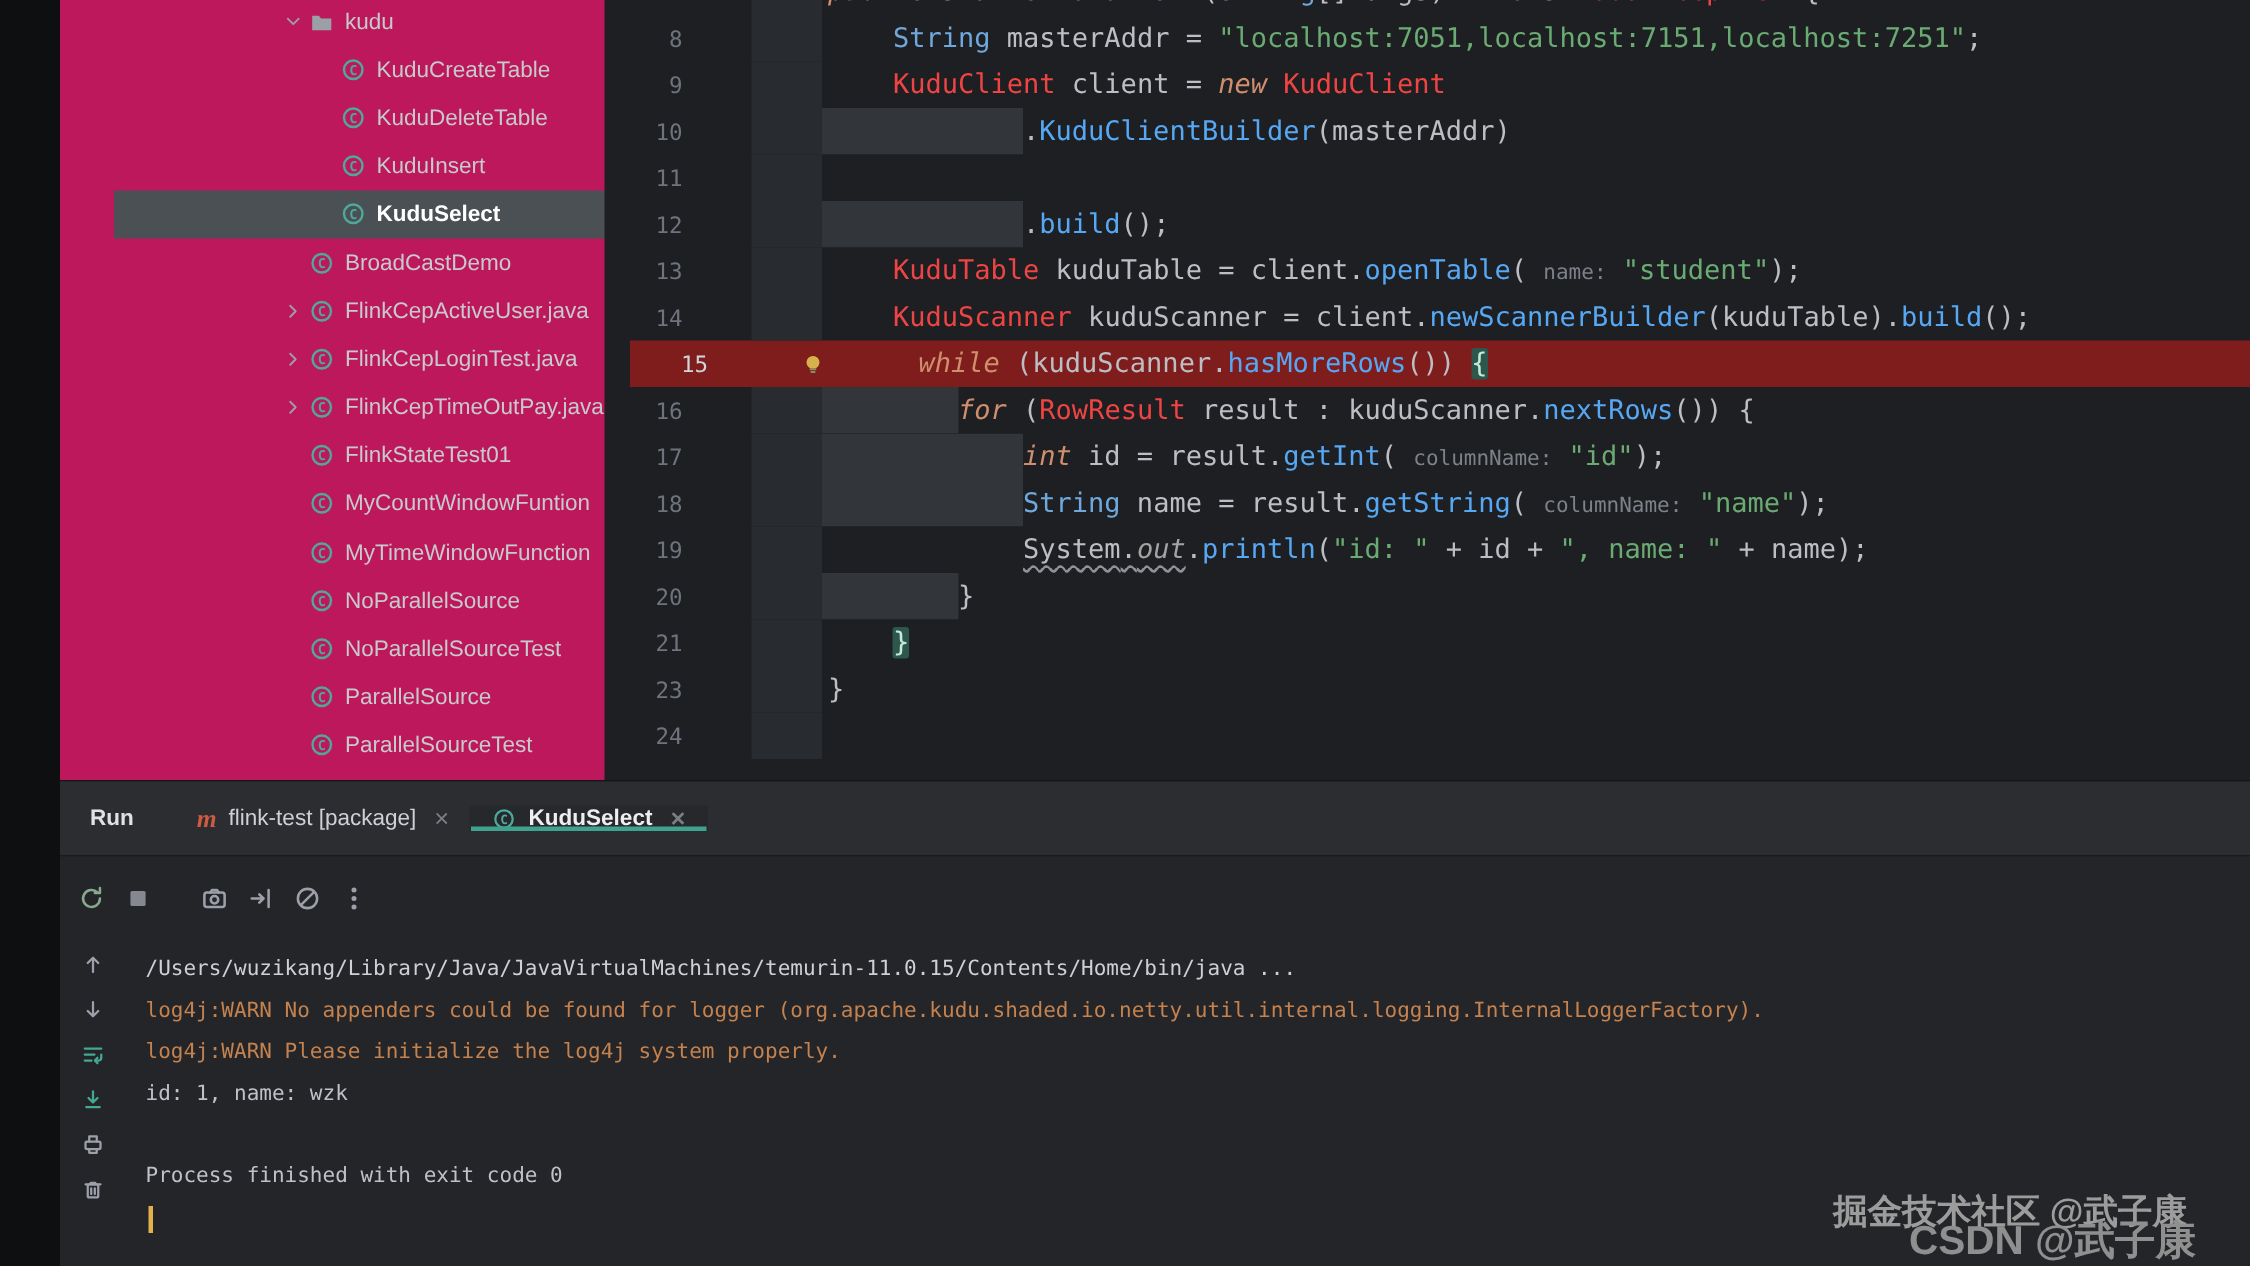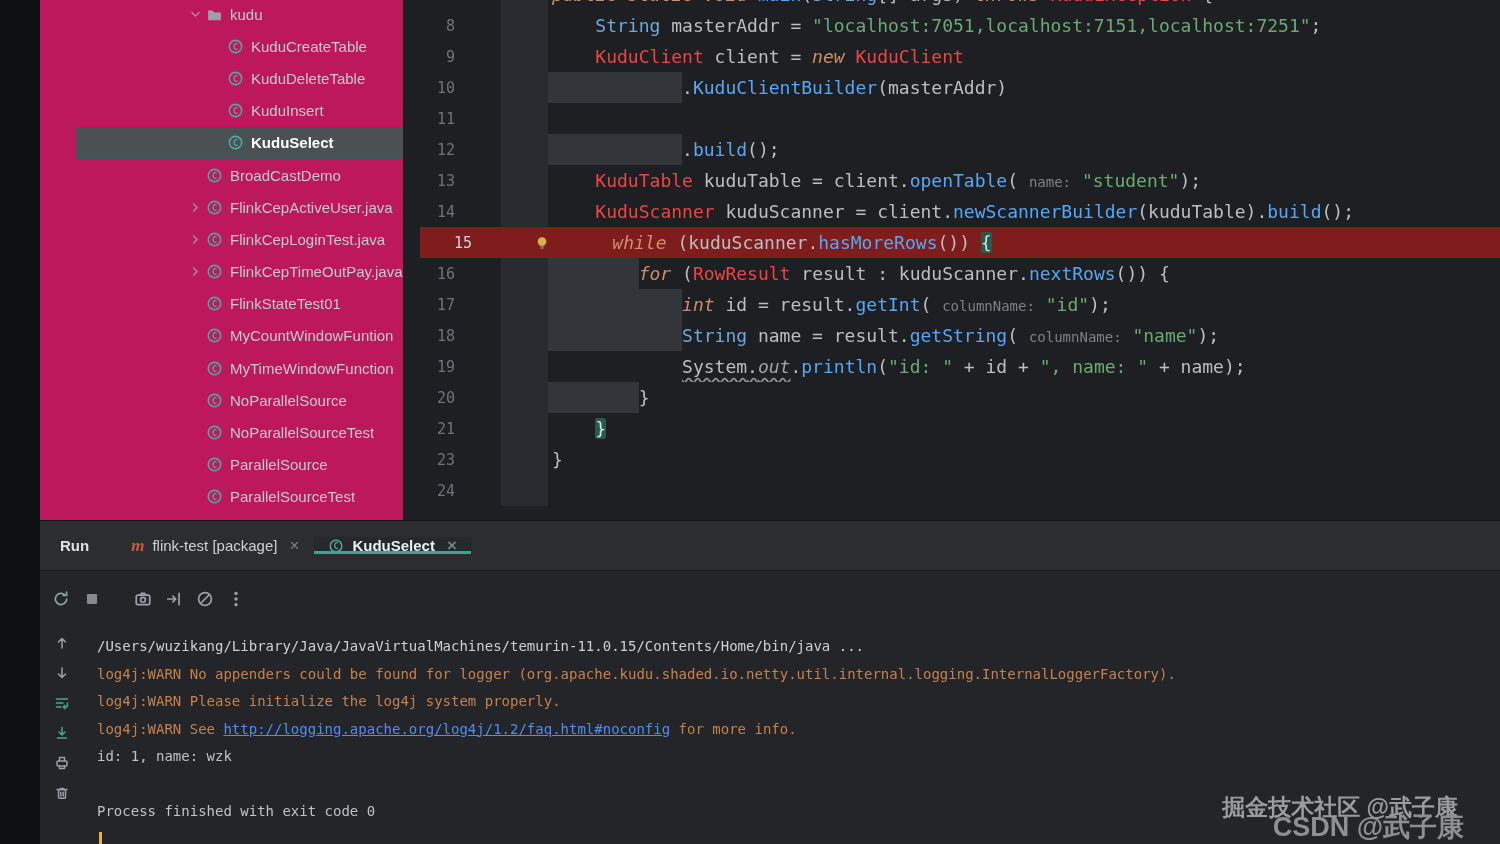--- a/index.html
+++ b/index.html
@@ -493,21 +493,20 @@
             <path d="M3 4.5h10M6.5 4.5v-1h3v1"></path>
             <rect x="4.5" y="4.5" width="7" height="8.8" rx="1"></rect>
             <path d="M6.8 7.2v3.8M9.2 7.2v3.8"></path>
           </svg>
         </span>
       </div>
     <div class="rp-console" id="console">
         <div class="console-line"><span class="cs-path">/Users/wuzikang/Library/Java/JavaVirtualMachines/temurin-11.0.15/Contents/Home/bin/java ...</span></div>
         <div class="console-line"><span class="cs-warn">log4j:WARN No appenders could be found for logger (org.apache.kudu.shaded.io.netty.util.internal.logging.InternalLoggerFactory).</span></div>
         <div class="console-line"><span class="cs-warn">log4j:WARN Please initialize the log4j system properly.</span></div>
-        <div class="console-line"><span class="cs-warn">log4j:WARN See </span><span class="cs-link">http://logging.apache.org/log4j/1.2/faq.html#noconfig</span><span class="cs-warn"> for more info.</span></div>
         <div class="console-line"><span class="cs-out">id: 1, name: wzk</span></div>
         <div class="console-line"></div>
         <div class="console-line"><span class="cs-out">Process finished with exit code 0</span></div>
         <div id="console-caret"></div>
       </div>
   </div>
 </div>
 
 <div class="watermark" id="wm1">掘金技术社区 @武子康</div>
 <div class="watermark" id="wm2">CSDN @武子康</div>

